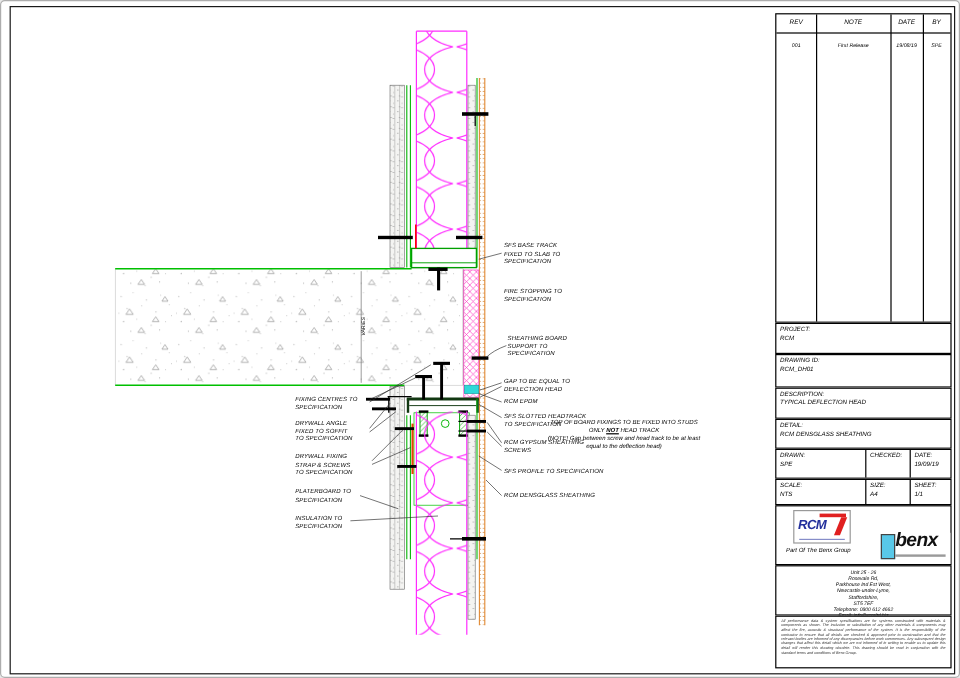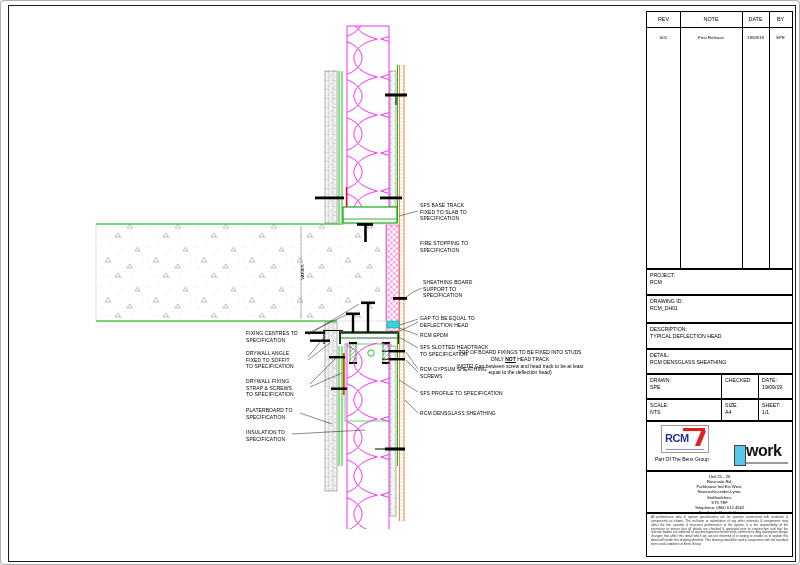--- a/index.html
+++ b/index.html
@@ -1,18 +1,18 @@
 <!DOCTYPE html>
 <html><head>
 <meta charset="utf-8">
 <style>
   html,body{margin:0;padding:0;background:#e8e8e8;}
   .page{position:relative;width:800px;height:565px;background:#fff;border:1px solid #adadad;
         border-radius:4px;box-sizing:border-box;overflow:hidden;
-        font-family:"Liberation Sans",sans-serif;color:#000;}
+        font-family:"Liberation Sans",sans-serif;color:#000;font-style:italic;}
   .frame{position:absolute;left:7px;top:4px;width:786px;height:555px;border:1px solid #1a1a1a;}
   svg.drawing{position:absolute;left:0;top:0;}
   
   .lbl{position:absolute;font-size:5px;line-height:1.3;white-space:pre-line;letter-spacing:.1px;}
   .la0{left:245px;top:329px}.la1{left:245px;top:349px}.la2{left:245px;top:377px}
   .la3{left:245px;top:406px}.la4{left:245px;top:428px}
   .ra0{left:419px;top:201px}.ra1{left:419px;top:239px}.ra2{left:422px;top:278px}
   .ra3{left:419px;top:314px}.ra4{left:419px;top:331px}.ra5{left:419px;top:343px}
   .ra6{left:419px;top:365px}.ra7{left:419px;top:389px}.ra8{left:419px;top:409px}
   .note{position:absolute;left:455px;top:348px;width:128px;font-size:5px;line-height:1.35;
@@ -332,21 +332,21 @@
   <div class="tb b-logos"></div>
   <div class="rcm-logo">
     <div class="rcm-redbar"></div>
     <div class="rcm-swoosh"></div>
     <span class="rcm-text">RCM</span>
     <div class="rcm-tag"></div>
   </div>
   <div class="partof">Part Of The Benx Group</div>
   <div class="benx-logo">
     <div class="benx-cyan"></div>
-    <span class="benx-text">work</span>
+    <span class="benx-text">benx</span>
     <div class="benx-tag"></div>
   </div>
 
   <div class="tb b-addr">
     <div>Unit 25 - 26</div>
     <div>Rosevale Rd,</div>
     <div>Parkhouse Ind Est West,</div>
     <div>Newcastle-under-Lyme,</div>
     <div>Staffordshire,</div>
     <div>ST5 7EF</div>

